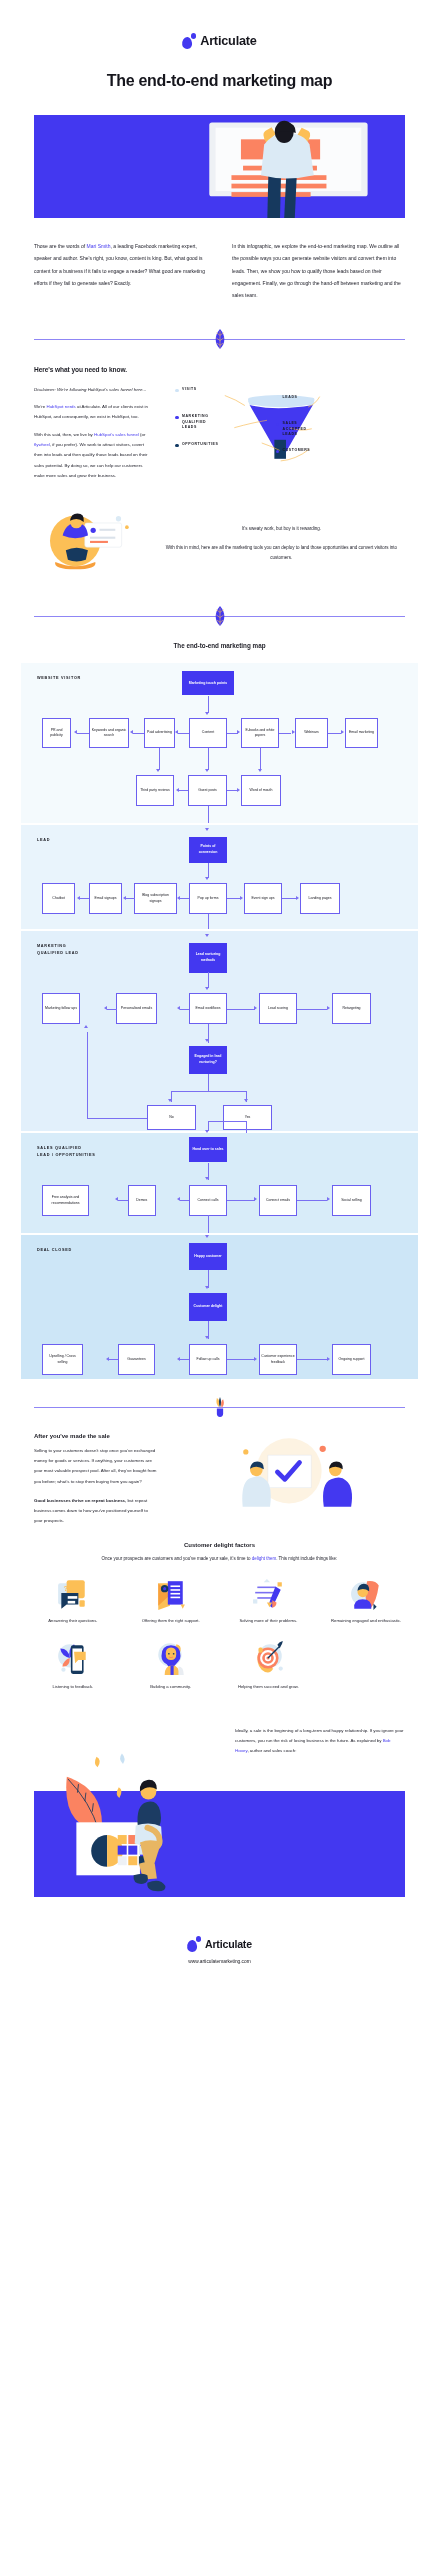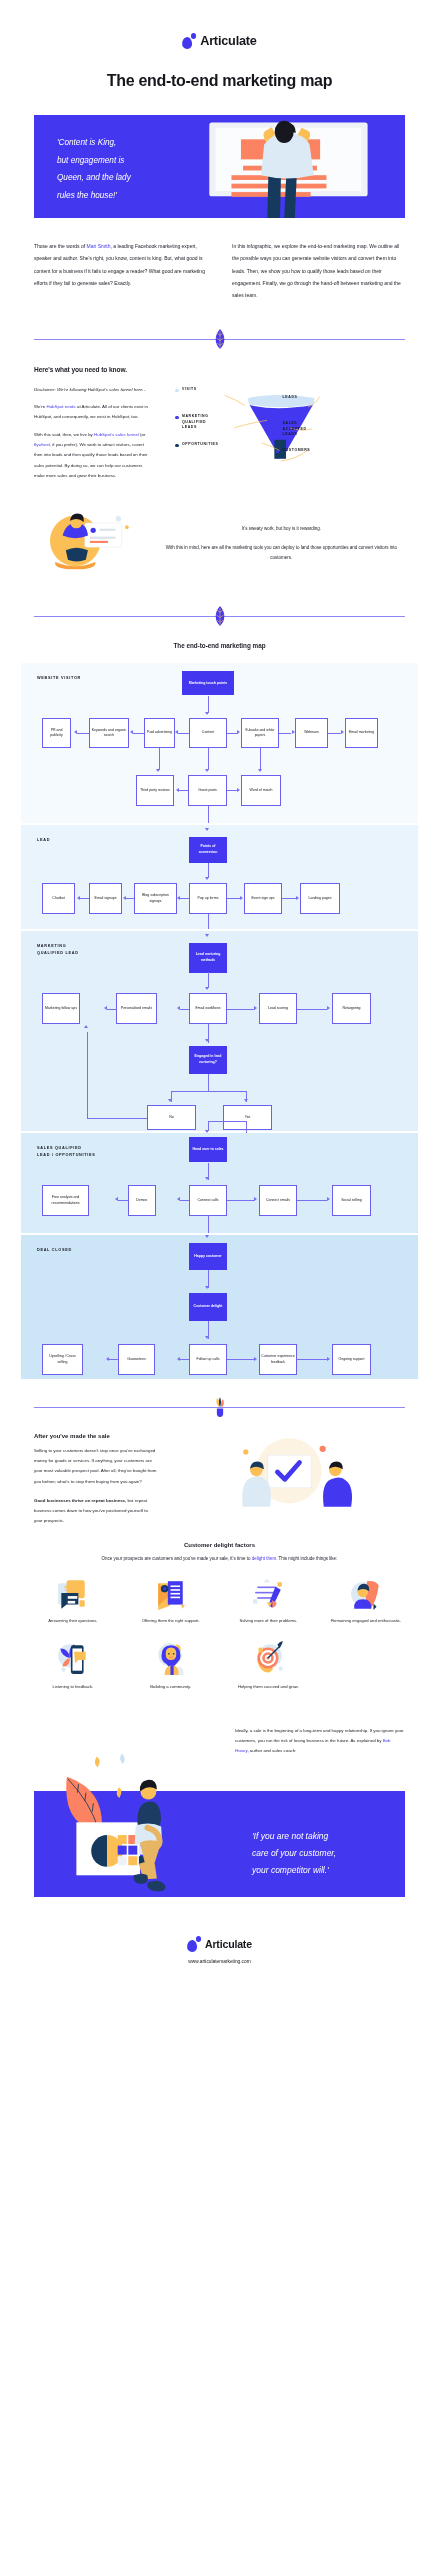--- a/index.html
+++ b/index.html
@@ -152,26 +152,20 @@
     <span class="brand-mark">
       <span class="drop"></span>
         <span class="dot"></span>
     </span>
     <span class="brand-name">Articulate</span>
   </div>
 
   <h1 class="page-title">The end-to-end marketing map</h1>
 
   <div class="hero">
-    <div class="hero-quote">
-      <div>'Content is King,</div>
-      <div>but engagement is</div>
-      <div>Queen, and the lady</div>
-      <div>rules the house!'</div>
-    </div>
     <svg class="hero-art" viewBox="0 0 360 195">
       <rect x="10" y="14" width="300" height="140" rx="5" fill="#eef1f5"></rect>
       <rect x="22" y="24" width="276" height="120" fill="#fbfcfd"></rect>
       <rect x="70" y="46" width="150" height="38" fill="#fb8361"></rect>
       <rect x="74" y="96" width="140" height="9" fill="#fb8361"></rect>
       <rect x="52" y="114" width="180" height="9" fill="#fb8361"></rect>
       <rect x="52" y="130" width="180" height="9" fill="#fb8361"></rect>
       <rect x="52" y="146" width="150" height="9" fill="#fb8361"></rect>
       <path d="M120 195 L122 110 L146 110 L144 195 Z" fill="#16395e"></path>
       <path d="M152 195 L156 110 L176 110 L172 195 Z" fill="#16395e"></path>
@@ -645,25 +639,20 @@
       <circle cx="216" cy="86" r="15" fill="#fcbf56"></circle>
       <path d="M200 86 q-2 -20 14 -22 q18 -2 18 18 q-16 -10 -32 4 z" fill="#17171f"></path>
       <path d="M192 150 q28 -8 48 2 l2 32 q-26 10 -52 0 z" fill="#dbeaf5"></path>
       <path d="M200 182 q20 -8 40 0 l-14 44 l-16 -2 z" fill="#e8b663"></path>
       <path d="M198 222 q18 -6 30 0 l4 28 l-26 2 z" fill="#e8b663"></path>
       <path d="M188 244 q18 -6 26 0 q4 14 -8 16 q-20 2 -18 -16 z" fill="#1c3c63"></path>
       <path d="M214 258 q24 -10 34 6 q2 10 -14 10 q-22 0 -20 -16 z" fill="#1c3c63"></path>
       <path d="M214 154 q16 4 22 18 q4 14 -6 20" stroke="#e8b663" stroke-width="11" fill="none" stroke-linecap="round"></path>
     </svg>
 
-    <div class="closing-quote">
-      <div>'If you are not taking</div>
-      <div>care of your customer,</div>
-      <div>your competitor will.'</div>
-    </div>
   </div>
 
   <div class="footer">
     <div class="brand-row">
       <span class="brand-mark">
         <span class="drop"></span>
           <span class="dot"></span>
       </span>
       <span class="brand-name">Articulate</span>
     </div>

